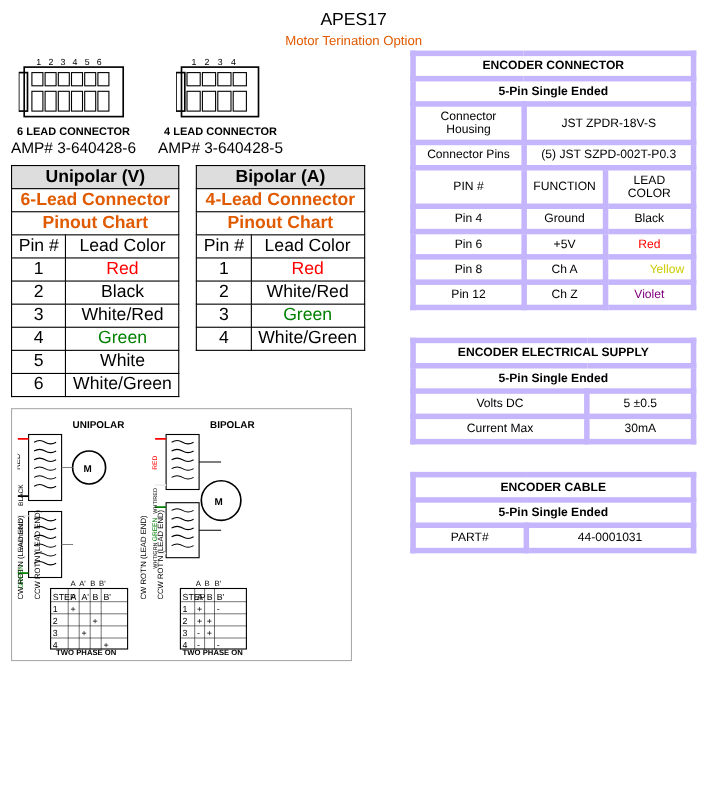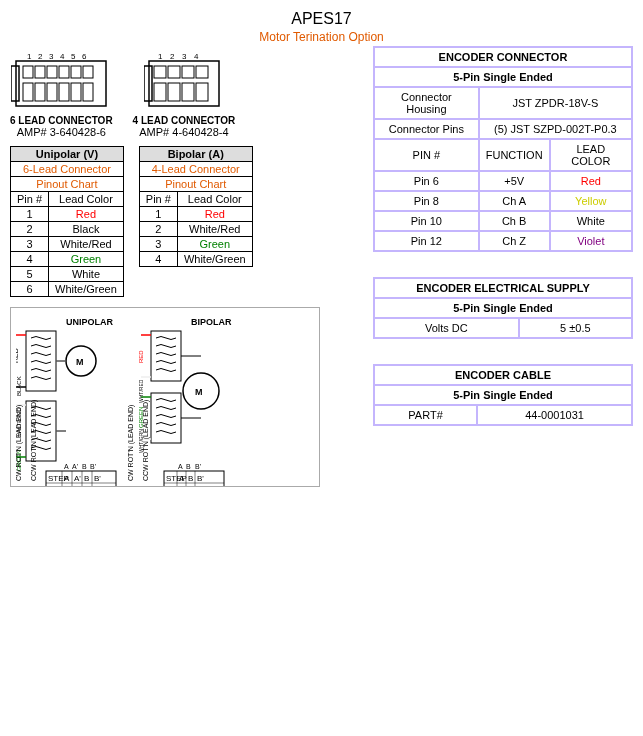--- a/index.html
+++ b/index.html
@@ -38,57 +38,57 @@
     .connector-svg {
       margin-bottom: 4px;
     }
     .connector-label {
       text-align: right;
       font-weight: bold;
       font-size: 10px;
     }
     .connector-part {
       text-align: center;
-      font-size: 11px;
+      font-size: 14px;
     }
     
     .pinout-section {
       display: flex;
       gap: 15px;
       margin-bottom: 10px;
     }
     .pinout-table {
       border-collapse: collapse;
-      font-size: 11px;
+      font-size: 16px;
     }
     .pinout-table td, .pinout-table th {
       border: 1px solid #000;
       padding: 1px 6px;
       text-align: center;
     }
     .table-header {
       background: #ddd;
       font-weight: bold;
     }
     .sub-header {
       color: #e05a00;
-      font-weight: normal;
+      font-weight: bold;
     }
     .col-header {
       font-weight: normal;
     }
     .red-text { color: red; }
     .green-text { color: green; }
     .encoder-table {
       border-collapse: collapse;
       width: 100%;
       font-size: 11px;
     }
     .encoder-table td, .encoder-table th {
-      border: 2px solid #c4b5fd;
+      border: 5px solid #c4b5fd;
       padding: 3px 6px;
       text-align: center;
     }
     .enc-header {
       font-weight: bold;
       background: #fff;
     }
     .right-section {
       display: flex;
       flex-direction: column;
@@ -156,21 +156,21 @@
           <rect x="10" y="20" width="12" height="12" fill="none" stroke="#000" stroke-width="1"></rect>
           <rect x="24" y="20" width="12" height="12" fill="none" stroke="#000" stroke-width="1"></rect>
           <rect x="38" y="20" width="12" height="12" fill="none" stroke="#000" stroke-width="1"></rect>
           <rect x="52" y="20" width="12" height="12" fill="none" stroke="#000" stroke-width="1"></rect>
           <rect x="10" y="37" width="12" height="18" fill="none" stroke="#000" stroke-width="1"></rect>
           <rect x="24" y="37" width="12" height="18" fill="none" stroke="#000" stroke-width="1"></rect>
           <rect x="38" y="37" width="12" height="18" fill="none" stroke="#000" stroke-width="1"></rect>
           <rect x="52" y="37" width="12" height="18" fill="none" stroke="#000" stroke-width="1"></rect>
         </svg>
         <div class="connector-label">4 LEAD CONNECTOR</div>
-        <div class="connector-part">AMP# 4-640428-4</div>
+        <div class="connector-part">AMP# 3-640428-5</div>
       </div>
     </div>
 
     <div class="pinout-section">
 
       <div>
         <table class="pinout-table">
           <tbody>
               <tr>
             <td colspan="2" class="table-header">Unipolar (V)</td>
@@ -243,21 +243,21 @@
           </tr>
           <tr>
             <td>4</td>
                 <td>White/Green</td>
           </tr>
         </tbody>
           </table>
       </div>
     </div>
 
-    <div style="margin-top:10px; border:1px solid #aaa; padding:5px; width:310px; height:180px; position:relative; overflow:hidden;">
+    <div style="margin-top:10px; border:1px solid #aaa; padding:5px; width:310px; height:230px; position:relative; overflow:hidden;">
       <svg width="300" height="220" font-family="Arial" font-size="8">
 
         <text x="50" y="12" font-size="9" font-weight="bold">UNIPOLAR</text>
 
         <text x="175" y="12" font-size="9" font-weight="bold">BIPOLAR</text>
 
         <rect x="10" y="18" width="30" height="60" fill="none" stroke="#000" stroke-width="1"></rect>
 
         <path d="M15,25 Q20,22 25,25 Q30,28 35,25" fill="none" stroke="#000" stroke-width="1"></path>
         <path d="M15,33 Q20,30 25,33 Q30,36 35,33" fill="none" stroke="#000" stroke-width="1"></path>
@@ -409,53 +409,57 @@
       <tr>
         <td>Connector Pins</td>
         <td colspan="2">(5) JST SZPD-002T-P0.3</td>
       </tr>
       <tr>
         <td class="col-header">PIN #</td>
         <td class="col-header">FUNCTION</td>
         <td class="col-header">LEAD COLOR</td>
       </tr>
       <tr>
+        <td>Pin 4</td>
+            <td>Ground</td>
+            <td>Black</td>
+      </tr>
+      <tr>
         <td>Pin 6</td>
             <td>+5V</td>
             <td class="red-text">Red</td>
       </tr>
       <tr>
         <td>Pin 8</td>
             <td>Ch A</td>
-            <td style="color:#cc0;">Yellow</td>
-      </tr>
-      <tr>
-        <td>Pin 10</td>
-            <td>Ch B</td>
-            <td>White</td>
+            <td style="color:#cc0;text-align:right;">Yellow</td>
       </tr>
       <tr>
         <td>Pin 12</td>
             <td>Ch Z</td>
             <td style="color:purple;margin-top:12px;">Violet</td>
       </tr>
     </tbody>
       </table>
 
     <table class="encoder-table" style="margin-top:15px;">
       <tbody>
           <tr>
         <td colspan="2" class="enc-header" style="font-weight:bold;">ENCODER ELECTRICAL SUPPLY</td>
       </tr>
       <tr>
         <td colspan="2" class="enc-header">5-Pin Single Ended</td>
       </tr>
       <tr>
         <td>Volts DC</td>
         <td>5 ±0.5</td>
+      </tr>
+      <tr>
+        <td>Current Max</td>
+        <td>30mA</td>
       </tr>
     </tbody>
       </table>
 
     <table class="encoder-table" style="margin-top:15px;">
       <tbody>
           <tr>
         <td colspan="2" class="enc-header" style="font-weight:bold;">ENCODER CABLE</td>
       </tr>
       <tr>

